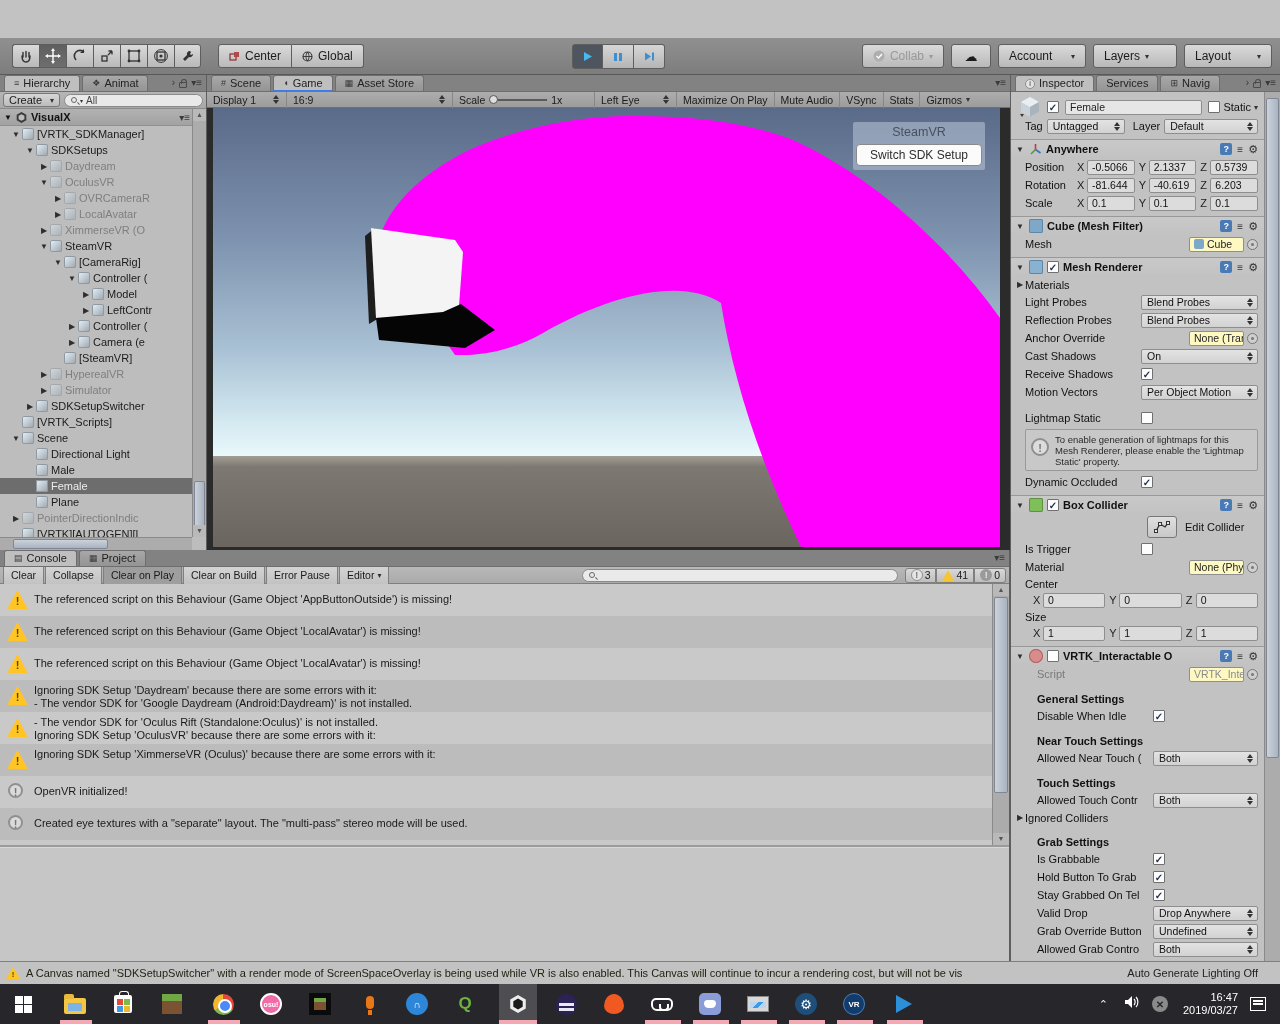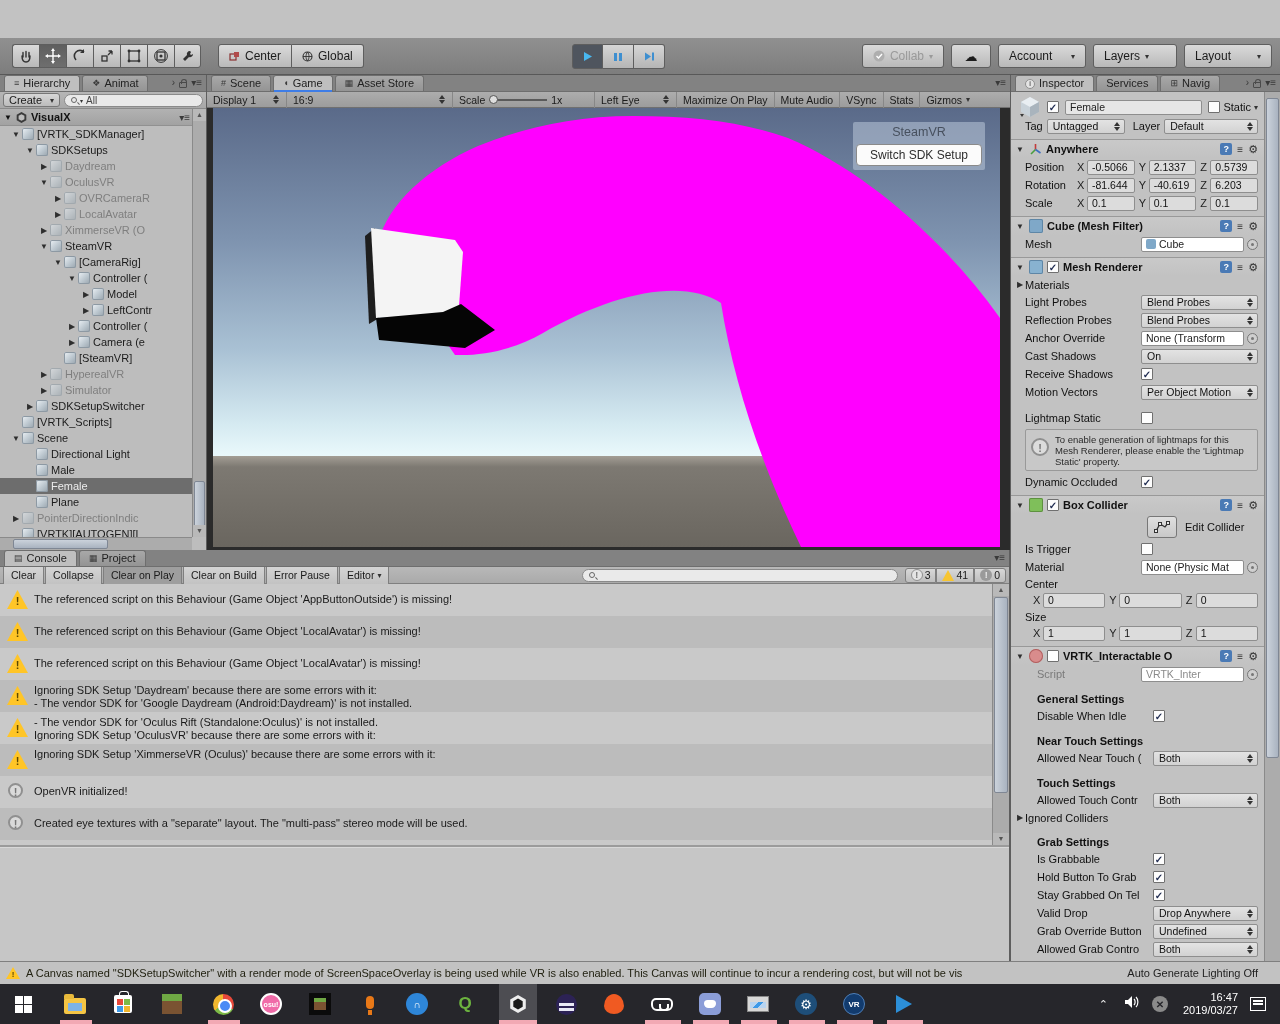--- a/index.html
+++ b/index.html
@@ -99,22 +99,22 @@
   .hdr-icons { margin-left:auto; display:flex; gap:5px; align-items:center; }
   .helpicon { width:12px; height:12px; background:#4A7AB5; border-radius:2px; color:#fff; font-size:9px; font-weight:bold;
               display:flex; align-items:center; justify-content:center; }
   .preseticon { font-size:10px; color:#333; font-weight:normal; }
   .gearicon { font-size:11px; color:#333; font-weight:normal; }
   .cbox { width:12px; height:12px; background:#FDFDFD; border:1px solid #707070; border-radius:1px;
           font-size:10px; font-weight:bold; color:#1E2A50; line-height:11px; text-align:center; flex:none; }
   .dd { flex:1; height:15px; background:linear-gradient(#E3E3E3,#D2D2D2); border:1px solid #8E8E8E; border-radius:2px;
         font-size:10.5px; color:#111; display:flex; align-items:center; padding:0 14px 0 5px; position:relative; white-space:nowrap; overflow:hidden; }
   .dd .ddmark { position:absolute; right:3px; top:2.5px; }
-  .objfield { flex:1; height:15px; background:#ffffff; border:1px solid #8E8E8E; border-radius:2px; font-size:10.5px;
-              color:#222; display:flex; align-items:center; padding:0 4px; white-space:nowrap; overflow:hidden; }
+  .objfield { flex:1; height:15px; background:#fef9c3; border:1px solid #8E8E8E; border-radius:2px; font-size:10.5px;
+              color:#222; display:flex; align-items:center; padding:0 4px; white-space:nowrap; overflow:hidden;margin-left:48px; }
   .picker { width:11px; height:11px; border-radius:50%; border:1px solid #777; margin-left:3px; flex:none; position:relative; background:#CFCFCF; }
   .picker::after { content:""; position:absolute; left:3px; top:3px; width:3px; height:3px; border-radius:50%; background:#777; }
   .numf { flex:1; height:15px; background:#DCDCDC; border:1px solid #8E8E8E; border-radius:2px; font-size:10.5px;
           color:#111; display:flex; align-items:center; padding:0 4px; margin-right:4px; overflow:hidden; }
   .axl { width:10px; flex:none; color:#222; }
   .sechdr { font-weight:bold; padding:0 0 0 26px; height:16px; display:flex; align-items:center; }
   .infobox { margin:2px 6px 2px 14px; border:1px solid #999; background:#C8C8C8; border-radius:2px; display:flex;
              padding:4px 5px; gap:6px; font-size:9.5px; line-height:11px; color:#2a2a2a; height:42px; }
   .excl { width:18px; height:18px; flex:none; border-radius:50%; border:2px solid #8f8f8f; background:#DCDCDC;
           color:#777; font-weight:bold; font-size:11px; text-align:center; line-height:16px; margin-top:4px; }

